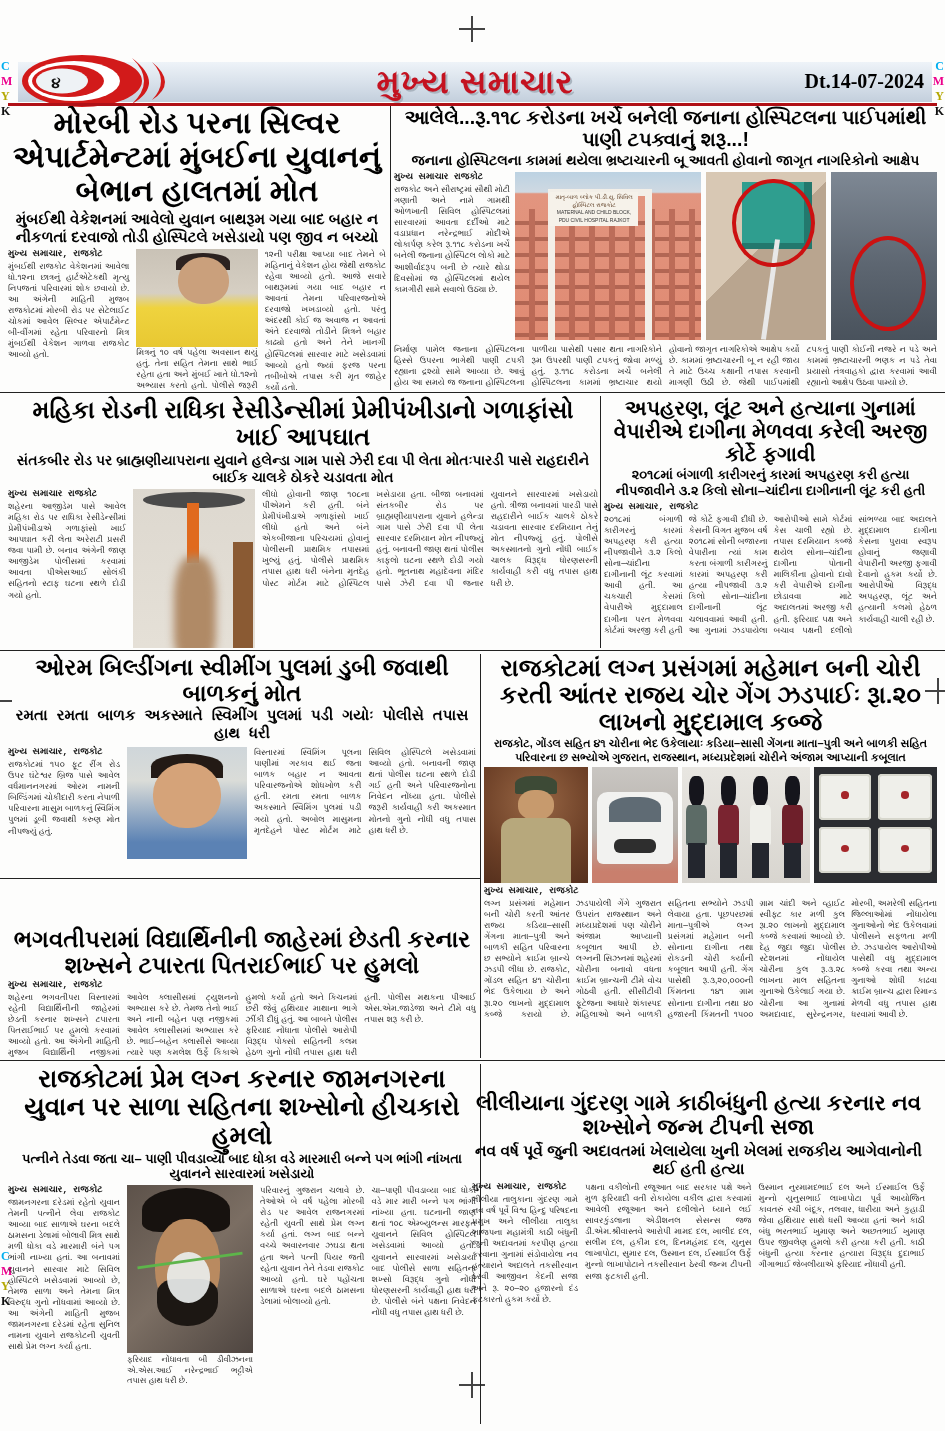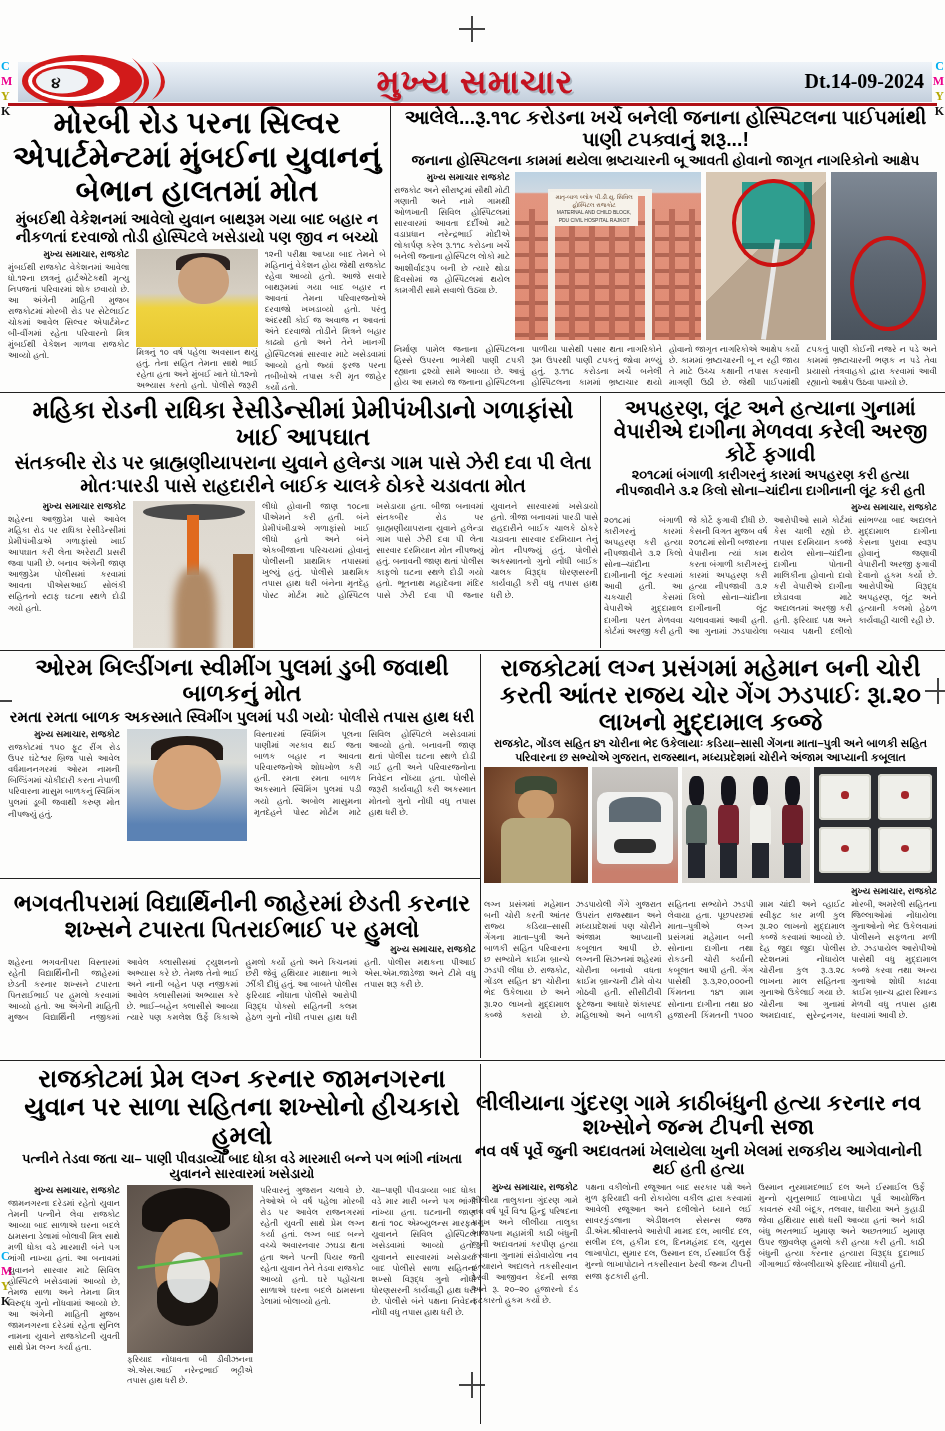--- a/index.html
+++ b/index.html
@@ -23,21 +23,21 @@
   .logo{position:absolute;left:2px;top:-10px;width:170px;height:58px;}
   .mtitle{position:absolute;left:0;right:0;text-align:center;
           font-weight:bold;font-size:33px;color:#c41220;letter-spacing:1px;
           text-shadow:2px 2px 0 #a9b4bf;}
   .mdate{position:absolute;right:8px;top:8px;font:bold 20px "Liberation Serif",serif;color:#000;}
   .redrule{position:absolute;left:8px;top:103px;width:929px;height:3px;background:#b01016;}
   
   .art{position:absolute;box-sizing:border-box;overflow:hidden;}
   .hl{font-weight:bold;color:#000;text-align:center;line-height:1.13;margin:0 0 2px 0;}
   .sh{font-weight:bold;color:#000;text-align:center;line-height:1.2;margin:0 0 3px 0;}
-  .byline{font-weight:bold;font-size:9px;text-align:right;margin:0 0 2px 0;}
+  .byline{font-weight:bold;font-size:9px;text-align:left;margin:0 0 2px 0;font-family:Liberation Mono, monospace;}
   .bt{font-size:8.4px;line-height:1.32;text-align:justify;margin:0;color:#1c1c1c;}
   .cols{display:flex;gap:7px;}
   .col{flex:1;min-width:0;}
   .vline{position:absolute;width:1px;background:#222;}
   .hline{position:absolute;height:1px;background:#222;}
   .photo{position:relative;overflow:hidden;background:#ccc;}
   .cap{font-size:8.2px;line-height:1.3;text-align:justify;margin:2px 0 0 0;color:#1c1c1c;}
   
   .p-youngman{background:linear-gradient(180deg,#c9c2b6 0%,#d6cfc3 45%,#efd33e 60%,#e8c832 100%);}
   .p-youngman .head{position:absolute;left:34%;top:8%;width:42%;height:48%;border-radius:50% 50% 46% 46%;
@@ -131,21 +131,21 @@
         <ellipse cx="54" cy="29" rx="46" ry="20" fill="#ffffff"></ellipse>
         <ellipse cx="48" cy="29" rx="36" ry="16" fill="#d21a1a"></ellipse>
         <ellipse cx="42" cy="29" rx="26" ry="12.5" fill="#eef2f5"></ellipse>
         <text x="36" y="36" font-size="15" font-weight="bold" fill="#111" text-anchor="middle">૪</text>
         <path d="M112 6 q24 23 0 46 q34 -20 0 -46z" fill="#d21a1a"></path>
         <path d="M132 10 q18 19 0 38 q26 -17 0 -38z" fill="#d21a1a"></path>
       </svg>
       
     </div>
     <div class="mtitle">મુખ્ય સમાચાર</div>
-    <div class="mdate">Dt.14-09-2024</div>
+    <div class="mdate">Dt.14-07-2024</div>
   </header>
   <div class="redrule"></div>
 
   <section class="art" style="left:8px;top:106px;width:378px;height:284px;">
     <h1 class="hl" style="font-size:30px;">મોરબી રોડ પરના સિલ્વર એપાર્ટમેન્ટમાં મુંબઈના યુવાનનું બેભાન હાલતમાં મોત</h1>
     <h2 class="sh" style="font-size:15px;">મુંબઈથી વેકેશનમાં આવેલો યુવાન બાથરૂમ ગયા બાદ બહાર ન નીકળતાં દરવાજો તોડી હોસ્પિટલે ખસેડાયો પણ જીવ ન બચ્યો</h2>
     <div class="cols" style="height:182px;">
       <div class="col">
         <p class="byline">મુખ્ય સમાચાર, રાજકોટ</p>
         <p class="bt">મુંબઈથી રાજકોટ વેકેશનમાં આવેલા ધો.૧૨ના છાત્રનું હાર્ટએટેકથી મૃત્યુ નિપજતાં પરિવારમાં શોક છવાયો છે. આ અંગેની માહિતી મુજબ રાજકોટમાં મોરબી રોડ પર સેટેલાઈટ ચોકમાં આવેલ સિલ્વર એપાર્ટમેન્ટ બી-વીંગમાં રહેતા પરિવારનો મિત્ર મુંબઈથી વેકેશન ગાળવા રાજકોટ આવ્યો હતો.</p>
@@ -189,21 +189,21 @@
       </div>
     </div>
     <p class="bt" style="margin-top:4px;column-count:4;column-gap:7px;height:66px;">નિર્માણ પામેલ જનાના હોસ્પિટલના હિસ્સે ઉપરના ભાગેથી પાણી ટપકી રહ્યાના દ્રશ્યો સામે આવ્યા છે. આવું હોય આ સમયે જ જનાના હોસ્પિટલના પાળીયા પાસેથી પસાર થતા નાગરિકોને રૂમ ઉપરથી પાણી ટપકતું જોવા મળ્યું હતું. રૂ.૧૧૮ કરોડના ખર્ચે બનેલી હોસ્પિટલના કામમાં ભ્રષ્ટાચાર થયો હોવાનો જાગૃત નાગરિકોએ આક્ષેપ કર્યો છે. કામમાં ભ્રષ્ટાચારની બૂ ન રહી જાય તે માટે ઉચ્ચ કક્ષાની તપાસ કરવાની માગણી ઉઠી છે. જેથી પાઈપમાંથી ટપકતું પાણી કોઈની નજરે ન પડે અને કામમાં ભ્રષ્ટાચારની ભણક ન પડે તેવા પ્રયાસો તંત્રવાહકો દ્વારા કરવામાં આવી રહ્યાનો આક્ષેપ ઉઠવા પામ્યો છે.</p>
   </section>
 
   <div class="vline" style="left:390px;top:106px;height:284px;"></div>
   <div class="hline" style="left:0;top:392px;width:945px;"></div>
 
   <section class="art" style="left:8px;top:396px;width:590px;height:252px;">
     <h1 class="hl" style="font-size:24px;">મહિકા રોડની રાધિકા રેસીડેન્સીમાં પ્રેમીપંખીડાનો ગળાફાંસો ખાઈ આપઘાત</h1>
-    <h2 class="sh" style="font-size:19px;">સંતકબીર રોડ પર બ્રાહ્મણીયાપરાના યુવાને હલેન્ડા ગામ પાસે ઝેરી દવા પી લેતા મોતઃપારડી પાસે રાહદારીને બાઈક ચાલકે ઠોકરે ચડાવતા મોત</h2>
+    <h2 class="sh" style="font-size:14px;">સંતકબીર રોડ પર બ્રાહ્મણીયાપરાના યુવાને હલેન્ડા ગામ પાસે ઝેરી દવા પી લેતા મોતઃપારડી પાસે રાહદારીને બાઈક ચાલકે ઠોકરે ચડાવતા મોત</h2>
     <div style="display:flex;gap:7px;height:176px;">
       <div style="width:118px;flex:none;">
         <p class="byline">મુખ્ય સમાચાર રાજકોટ</p>
         <p class="bt">શહેરના આજીડેમ પાસે આવેલ મહિકા રોડ પર રાધિકા રેસીડેન્સીમાં પ્રેમીપંખીડાએ ગળાફાંસો ખાઈ આપઘાત કરી લેતા અરેરાટી પ્રસરી જવા પામી છે. બનાવ અંગેની જાણ આજીડેમ પોલીસમાં કરવામાં આવતા પીએસઆઈ સોલંકી સહિતનો સ્ટાફ ઘટના સ્થળે દોડી ગયો હતો.</p>
       </div>
       <div class="photo p-hang" style="width:122px;flex:none;height:100%;">
         <div class="fan"></div>
           <div class="rope"></div>
           <div class="body"></div>
           <div class="door"></div>
@@ -217,38 +217,38 @@
     <h2 class="sh" style="font-size:13px;">૨૦૧૮માં બંગાળી કારીગરનું કારમાં અપહરણ કરી હત્યા નીપજાવીને ૩.૨ કિલો સોના–ચાંદીના દાગીનાની લૂંટ કરી હતી</h2>
     <p class="byline">મુખ્ય સમાચાર, રાજકોટ</p>
     <p class="bt" style="column-count:4;column-gap:6px;height:158px;">૨૦૧૮માં બંગાળી કારીગરનું કારમાં અપહરણ કરી હત્યા નીપજાવીને ૩.૨ કિલો સોના–ચાંદીના દાગીનાની લૂંટ કરવામાં આવી હતી. આ ચકચારી કેસમાં વેપારીએ મુદ્દામાલ દાગીના પરત મેળવવા કોર્ટમાં અરજી કરી હતી જે કોર્ટે ફગાવી દીધી છે. કેસની વિગત મુજબ વર્ષ ૨૦૧૮માં સોની બજારના વેપારીના ત્યાં કામ કરતા બંગાળી કારીગરનું કારમાં અપહરણ કરી હત્યા નીપજાવી ૩.૨ કિલો સોના–ચાંદીના દાગીનાની લૂંટ ચલાવવામાં આવી હતી. આ ગુનામાં ઝડપાયેલા આરોપીઓ સામે કોર્ટમાં કેસ ચાલી રહ્યો છે. તપાસ દરમિયાન કબ્જે થયેલ સોના–ચાંદીના દાગીના પોતાની માલિકીના હોવાનો દાવો કરી વેપારીએ દાગીના છોડાવવા માટે અદાલતમાં અરજી કરી હતી. ફરિયાદ પક્ષ અને બચાવ પક્ષની દલીલો સાંભળ્યા બાદ અદાલતે મુદ્દામાલ દાગીના કેસના પુરાવા સ્વરૂપ હોવાનું જણાવી વેપારીની અરજી ફગાવી દેવાનો હુકમ કર્યો છે. આરોપીઓ વિરૂદ્ધ અપહરણ, લૂંટ અને હત્યાની કલમો હેઠળ કાર્યવાહી ચાલી રહી છે.</p>
   </section>
 
   <div class="vline" style="left:600px;top:396px;height:252px;"></div>
   <div class="hline" style="left:0;top:650px;width:945px;"></div>
 
   <section class="art" style="left:8px;top:654px;width:468px;height:220px;">
     <h1 class="hl" style="font-size:23px;">ઓરમ બિલ્ડીંગના સ્વીમીંગ પુલમાં ડુબી જવાથી બાળકનું મોત</h1>
-    <h2 class="sh" style="font-size:15px;">રમતા રમતા બાળક અકસ્માતે સ્વિમીંગ પુલમાં પડી ગયોઃ પોલીસે તપાસ હાથ ધરી</h2>
+    <h2 class="sh" style="font-size:15px;font-family:Liberation Mono, monospace;">રમતા રમતા બાળક અકસ્માતે સ્વિમીંગ પુલમાં પડી ગયોઃ પોલીસે તપાસ હાથ ધરી</h2>
     <div style="display:flex;gap:7px;height:152px;">
       <div style="width:112px;flex:none;">
         <p class="byline">મુખ્ય સમાચાર, રાજકોટ</p>
         <p class="bt">રાજકોટમાં ૧૫૦ ફૂટ રીંગ રોડ ઉપર ઘંટેશ્વર બ્રિજ પાસે આવેલ વર્ધમાનનગરમાં ઓરમ નામની બિલ્ડિંગમાં ચોકીદારી કરતા નેપાળી પરિવારના માસુમ બાળકનું સ્વિમિંગ પુલમાં ડૂબી જવાથી કરુણ મોત નીપજ્યું હતું.</p>
       </div>
       <div style="width:120px;flex:none;">
         <div class="photo p-child" style="width:100%;height:112px;">
           <div class="hair"></div>
             <div class="face"></div>
         </div>
       </div>
       <p class="bt" style="flex:1;column-count:2;column-gap:7px;">વિસ્તારમાં સ્વિમિંગ પૂલના પાણીમાં ગરકાવ થઈ જતા બાળક બહાર ન આવતા પરિવારજનોએ શોધખોળ કરી હતી. રમતા રમતા બાળક અકસ્માતે સ્વિમિંગ પુલમાં પડી ગયો હતો. અબોલ માસુમના મૃતદેહને પોસ્ટ મોર્ટમ માટે સિવિલ હોસ્પિટલે ખસેડવામાં આવ્યો હતો. બનાવની જાણ થતાં પોલીસ ઘટના સ્થળે દોડી ગઈ હતી અને પરિવારજનોના નિવેદન નોંધ્યા હતા. પોલીસે જરૂરી કાર્યવાહી કરી અકસ્માત મોતનો ગુનો નોંધી વધુ તપાસ હાથ ધરી છે.</p>
     </div>
   </section>
 
   <div class="hline" style="left:0;top:878px;width:480px;"></div>
-  <section class="art" style="left:8px;top:890px;width:468px;height:176px;">
+  <section class="art" style="left:8px;top:926px;width:468px;height:176px;">
     <h1 class="hl" style="font-size:23px;">ભગવતીપરામાં વિદ્યાર્થિનીની જાહેરમાં છેડતી કરનાર શખ્સને ટપારતા પિતરાઈભાઈ પર હુમલો</h1>
     <p class="byline">મુખ્ય સમાચાર, રાજકોટ</p>
     <p class="bt" style="column-count:4;column-gap:7px;height:108px;">શહેરના ભગવતીપરા વિસ્તારમાં રહેતી વિદ્યાર્થિનીની જાહેરમાં છેડતી કરનાર શખ્સને ટપારતા પિતરાઈભાઈ પર હુમલો કરવામાં આવ્યો હતો. આ અંગેની માહિતી મુજબ વિદ્યાર્થિની નજીકમાં આવેલ ક્લાસીસમાં ટ્યુશનનો અભ્યાસ કરે છે. તેમજ તેનો ભાઈ અને નાની બહેન પણ નજીકમાં આવેલ ક્લાસીસમાં અભ્યાસ કરે છે. ભાઈ–બહેન ક્લાસીસે આવ્યા ત્યારે પણ કમલેશ ઉર્ફે કિકાએ હુમલો કર્યો હતો અને કિચનમાં છરી જેવું હથિયાર માથાના ભાગે ઝીંકી દીધું હતું. આ બાબતે પોલીસ ફરિયાદ નોંધાતા પોલીસે આરોપી વિરૂદ્ધ પોક્સો સહિતની કલમ હેઠળ ગુનો નોંધી તપાસ હાથ ધરી હતી. પોલીસ મથકના પીઆઈ એસ.એમ.જાડેજા અને ટીમે વધુ તપાસ શરૂ કરી છે.</p>
   </section>
 
   <section class="art" style="left:484px;top:654px;width:453px;height:404px;">
     <h1 class="hl" style="font-size:24px;">રાજકોટમાં લગ્ન પ્રસંગમાં મહેમાન બની ચોરી કરતી આંતર રાજય ચોર ગેંગ ઝડપાઈઃ રૂા.૨૦ લાખનો મુદ્દામાલ કબ્જે</h1>
     <h2 class="sh" style="font-size:11px;">રાજકોટ, ગોંડલ સહિત ૪૧ ચોરીના ભેદ ઉકેલાયાઃ કડિયા–સાસી ગેંગના માતા–પુત્રી અને બાળકી સહિત પરિવારના છ સભ્યોએ ગુજરાત, રાજસ્થાન, મધ્યપ્રદેશમાં ચોરીને અંજામ આપ્યાની કબૂલાત</h2>
     <div style="display:flex;gap:4px;height:116px;margin:3px 0;">
       <div class="photo p-officer" style="width:104px;flex:none;">

